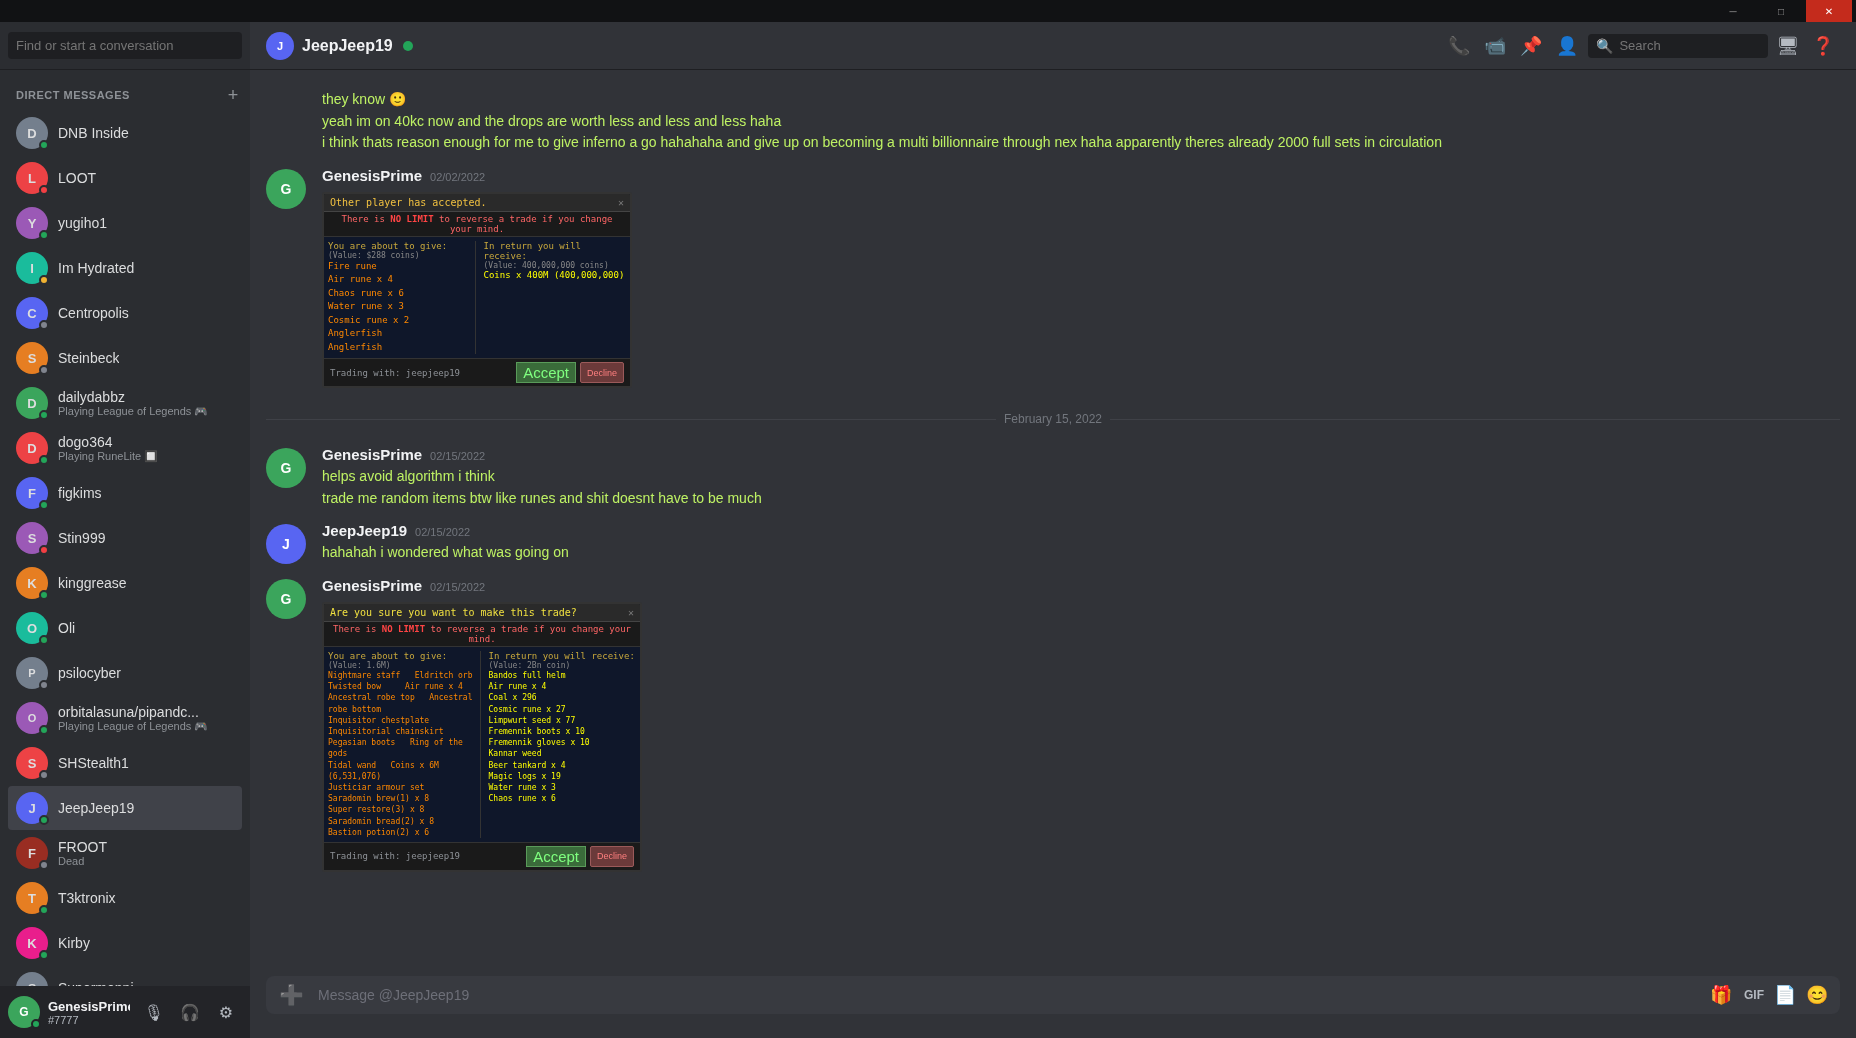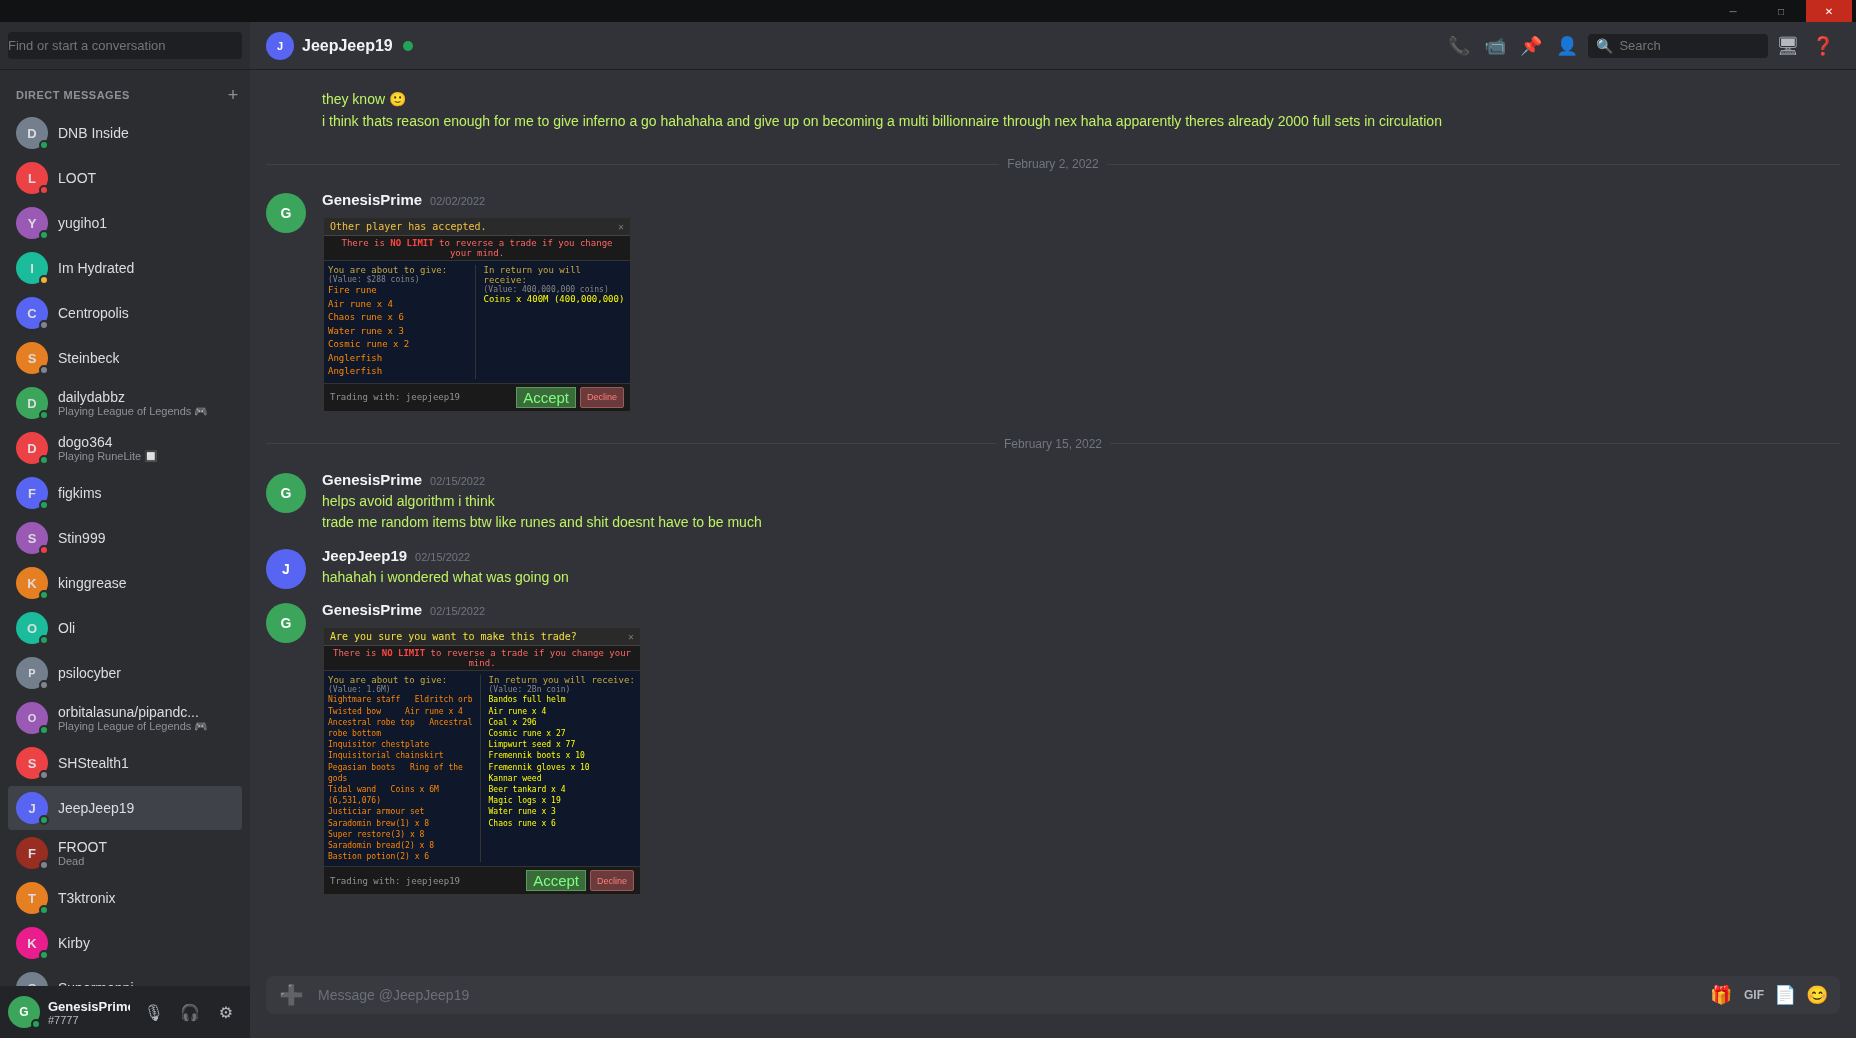--- a/index.html
+++ b/index.html
@@ -58,21 +58,21 @@
 
     .search-bar {
       padding: 10px 8px;
       border-bottom: 1px solid #1e1f22;
     }
     .search-input {
       width: 100%;
       background: #1e1f22;
       border: none;
       border-radius: 4px;
-      padding: 6px 0;
+      padding: 6px 8px;
       color: #8e9297;
       font-size: 13px;
       outline: none;
       cursor: text;
     }
 
     .dm-header {
       display: flex;
       align-items: center;
       justify-content: space-between;
@@ -674,30 +674,26 @@
       </div>
     </div>
 
     <div class="messages-container">
 
       <div class="message-group">
         <div style="width:40px;flex-shrink:0;"></div>
         <div class="msg-content">
           <div class="msg-text">
             <p>they know 🙂</p>
+            <p>yeah im on 40kc now and the drops are worth less and less and less haha</p>
             <p>i think thats reason enough for me to give inferno a go hahahaha and give up on becoming a multi billionnaire through nex haha apparently theres already 2000 full sets in circulation</p>
           </div>
         </div>
       </div>
 
-      <div class="date-divider">
-        <div class="date-divider-line"></div>
-        <span class="date-divider-text">February 2, 2022</span>
-        <div class="date-divider-line"></div>
-      </div>
 
       <div class="message-group">
         <div class="msg-avatar av-green" style="width:40px;height:40px;border-radius:50%;display:flex;align-items:center;justify-content:center;font-size:14px;font-weight:700;color:white;flex-shrink:0;margin-top:2px;">G</div>
         <div class="msg-content">
           <div class="msg-header">
             <span class="msg-author">GenesisPrime</span>
             <span class="msg-timestamp">02/02/2022</span>
           </div>
 
           <div class="game-screenshot">

